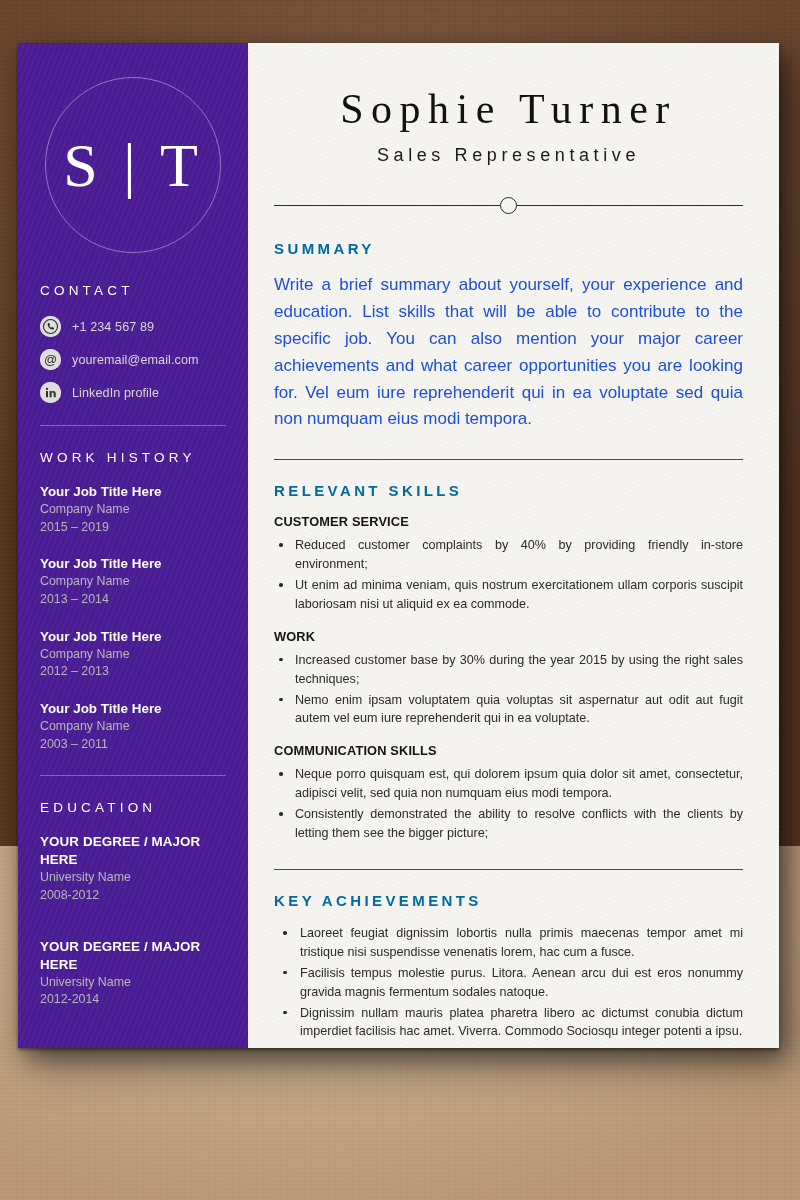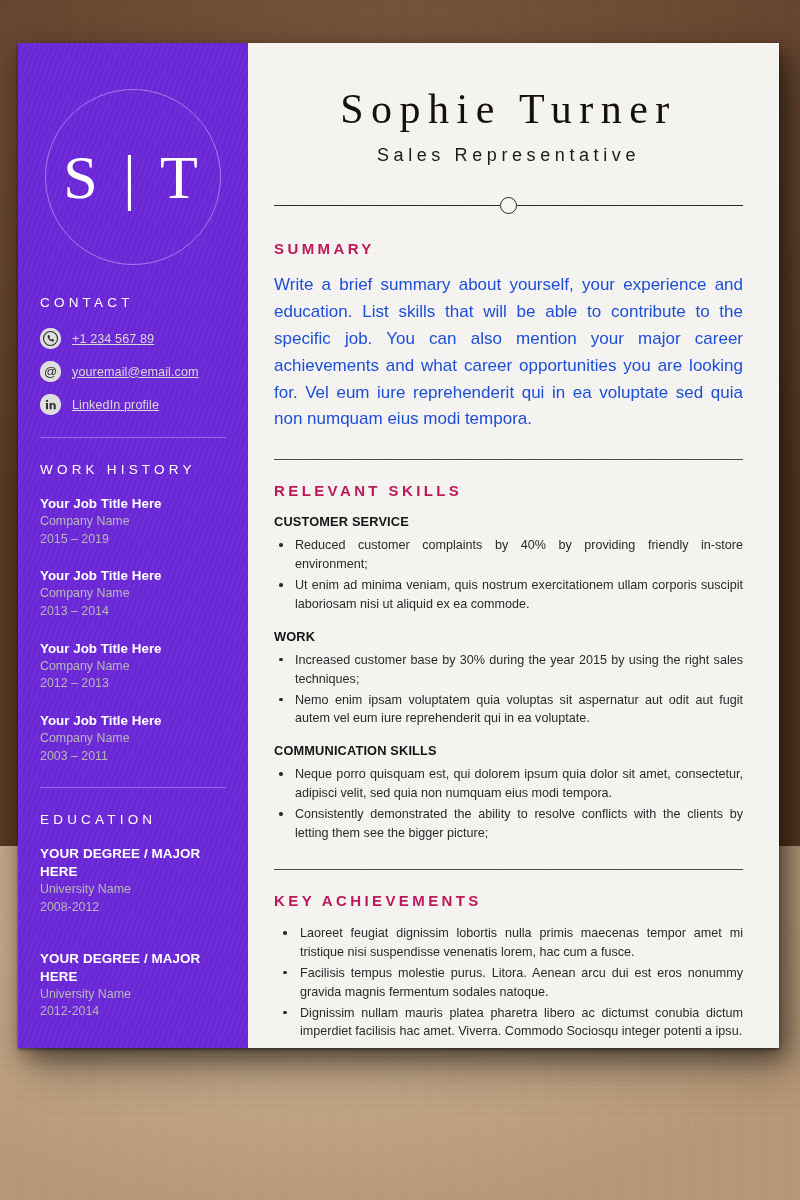--- a/index.html
+++ b/index.html
@@ -57,23 +57,23 @@
     box-shadow:
       0 2px 3px rgba(0,0,0,.40),
       6px 10px 22px rgba(0,0,0,.45),
       14px 20px 42px rgba(0,0,0,.30);
   }
 
   
   .sidebar {
     width: 230px;
     flex: 0 0 230px;
-    background: #6d28d9;
+    background: #4c1d95;
     position: relative;
-    padding: 16px 22px;
+    padding: 4px 22px;
     color: #e8e8e6;
     overflow: hidden;
   }
   .sidebar::after {
     content: "";
     position: absolute;
     inset: 0;
     pointer-events: none;
     background-image:
       repeating-linear-gradient(112deg, rgba(255,255,255,.022) 0 2px, rgba(0,0,0,.022) 2px 5px);
@@ -132,21 +132,20 @@
     background: #dedede;
     display: flex;
     align-items: center;
     justify-content: center;
   }
   .cicon svg { display: block; }
   .contact-text {
     font-size: 12.6px;
     color: #d9d9d7;
     letter-spacing: .1px;
-    text-decoration: underline;
   }
 
   .side-rule {
     height: 1px;
     background: rgba(255,255,255,.30);
     margin: 22px 0 24px 0;
   }
 
   .entry { margin-bottom: 19px; }
   .entry:last-child { margin-bottom: 0; }
@@ -224,21 +223,21 @@
     border: 1.4px solid #2b2b2b;
     border-radius: 50%;
     background: #f6f5f2;
     flex: 0 0 17px;
   }
 
   .sec-heading {
     font-size: 15px;
     letter-spacing: 3.4px;
     font-weight: 700;
-    color: #be185d;
+    color: #0369a1;
     text-transform: uppercase;
     margin-bottom: 15px;
   }
 
   .body-text {
     font-size: 17px;
     line-height: 1.58;
     color: #1d4ed8;
     text-align: justify;
   }

